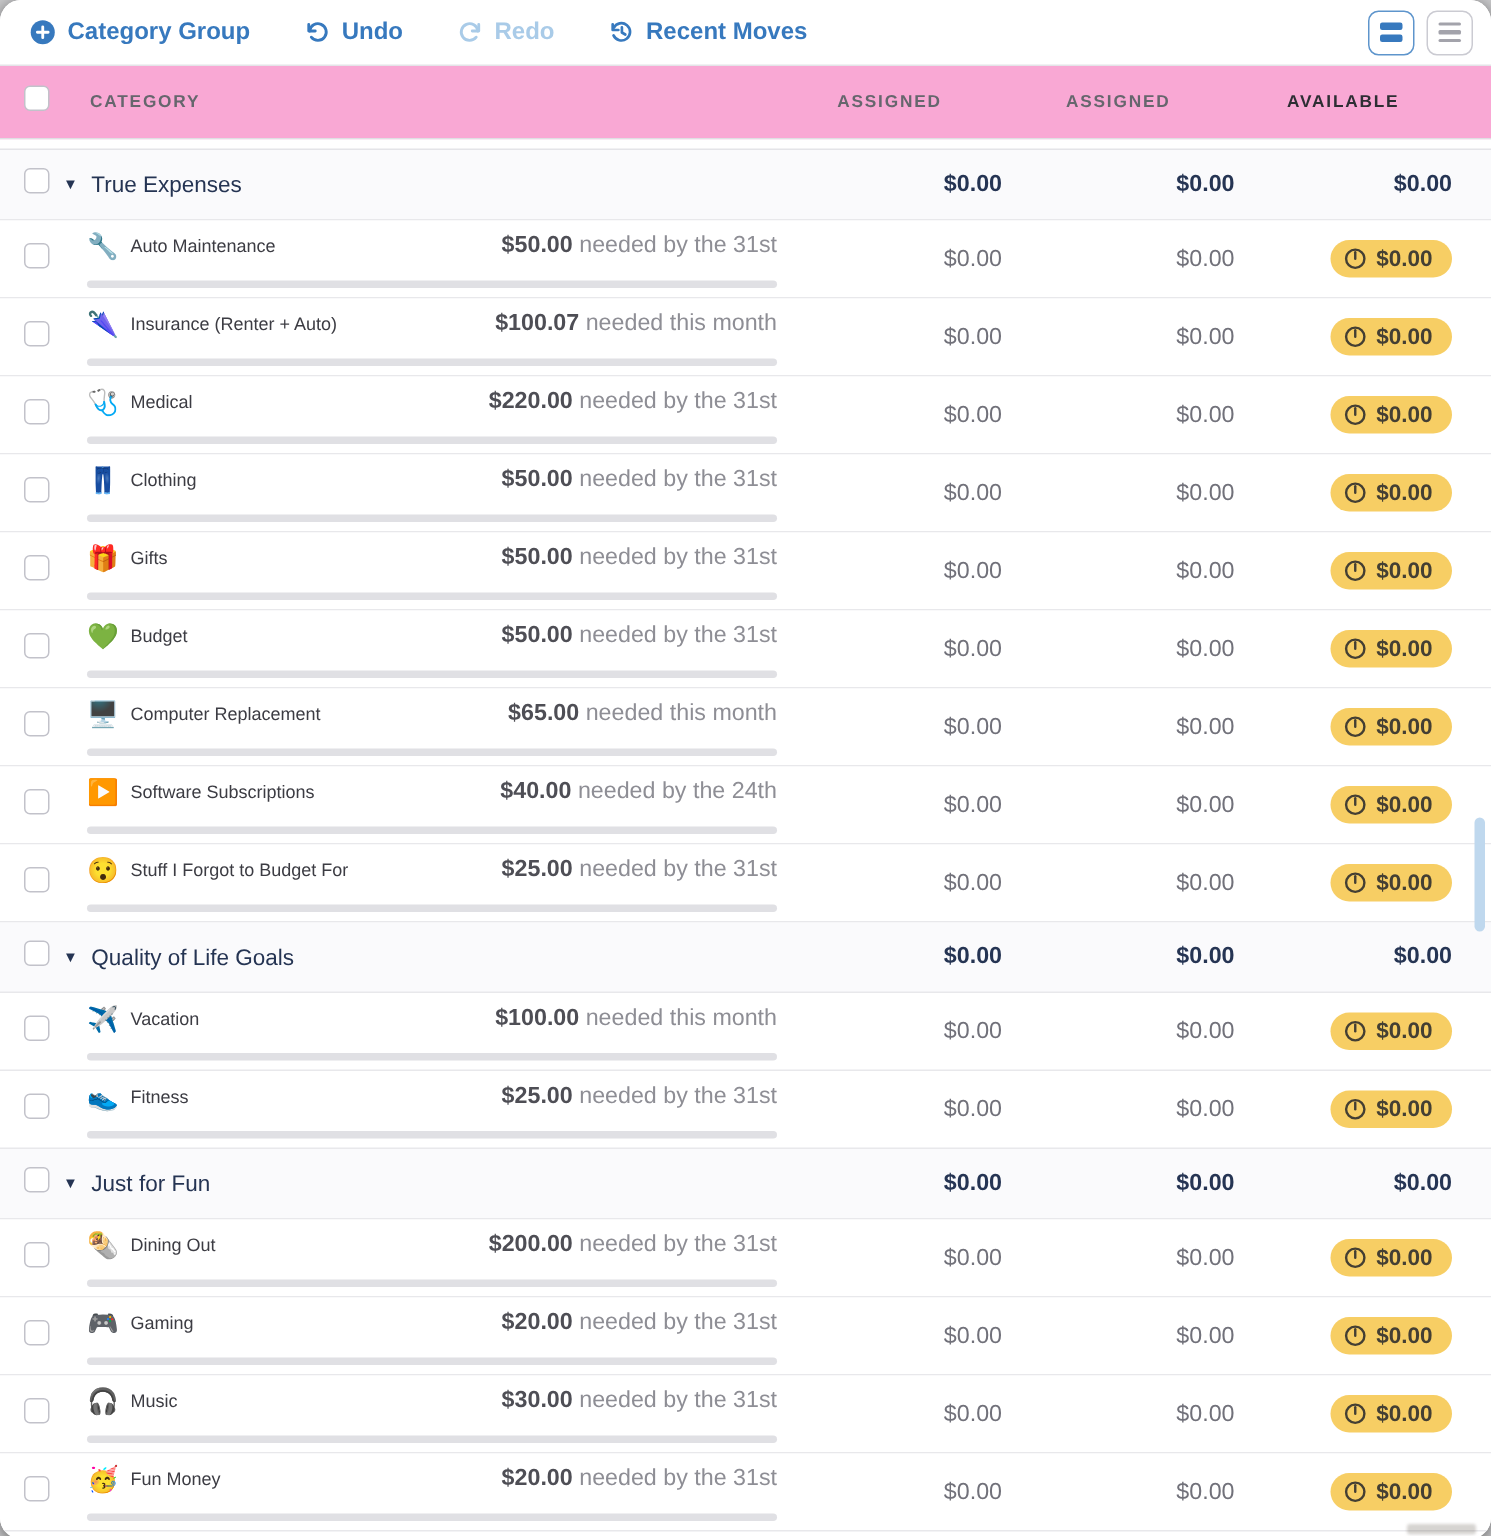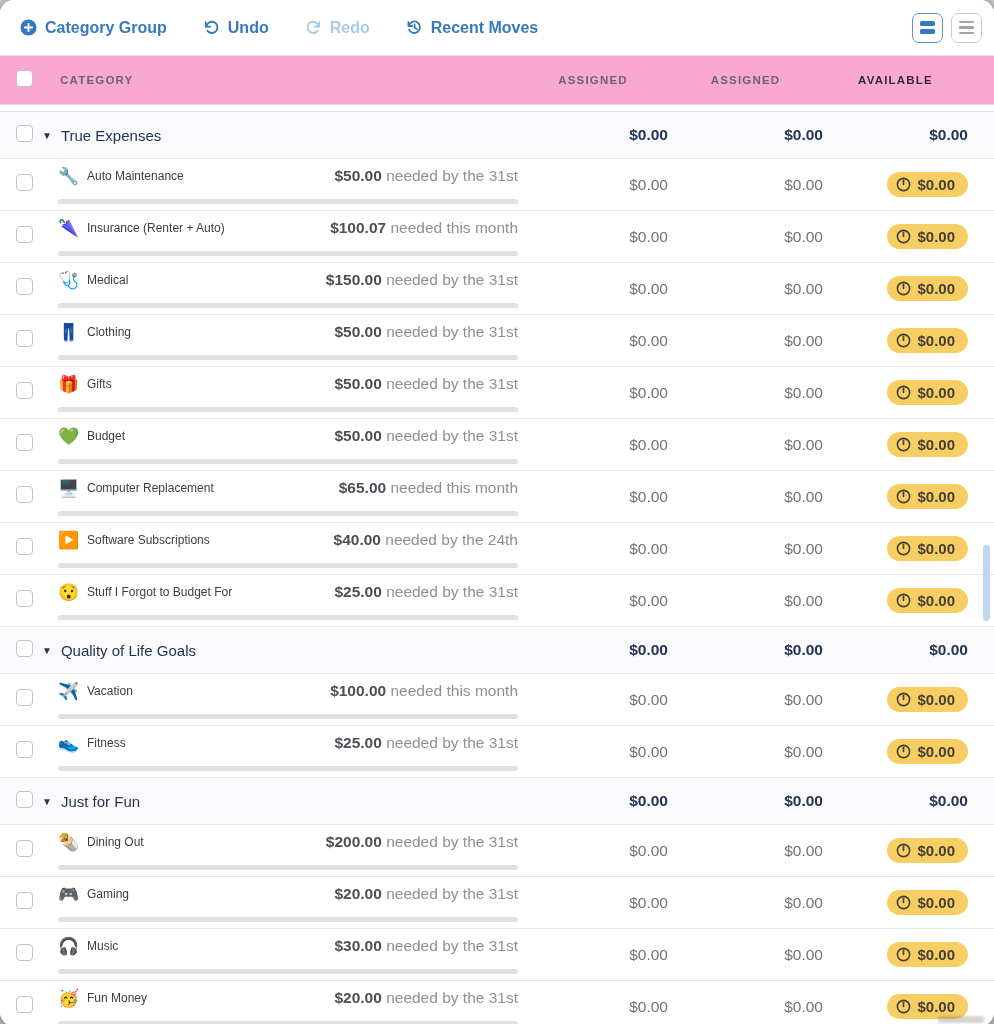--- a/index.html
+++ b/index.html
@@ -18,21 +18,21 @@
     font-family:"Liberation Sans",sans-serif;
     position:relative;
   }
   .app{
     position:absolute;top:0;left:0;width:994px;height:1026px;
     background:#fff;border-radius:14px;overflow:hidden;
     box-shadow:0 2px 10px rgba(0,0,0,.5);
   }
   
   .toolbar{
-    height:56px;display:flex;align-items:center;gap:36px;
+    height:44px;display:flex;align-items:center;gap:36px;
     padding:0 12px 0 20px;border-bottom:1px solid #E4E4E8;background:#fff;
   }
   .tbtn{
     display:inline-flex;align-items:center;gap:8px;border:none;background:none;
     color:var(--accent);font-family:inherit;font-size:16px;font-weight:700;cursor:pointer;
   }
   .tbtn.disabled{color:var(--accent-disabled);}
   .tbtn svg{display:block;}
   .view-toggles{margin-left:auto;display:flex;gap:8px;}
   .vt{
@@ -229,21 +229,21 @@
       </span>
     </div>
   </div>
 
   <div class="row-cat grid">
     <div><span class="cb" style="display:inline-block"></span></div>
     <div class="cat-cell">
       <div class="cat-line">
         <span class="emoji">🩺</span>
         <span class="cname">Medical</span>
-        <span class="goal"><b>$150.00</b><span> needed by the 31st</span></span>
+        <span class="goal"><b>$220.00</b><span> needed by the 31st</span></span>
       </div>
       <div class="bar"></div>
     </div>
     <div class="num">$0.00</div>
     <div class="num">$0.00</div>
     <div class="availcell">
       <span class="pill">
         <span>
           <svg width="15" height="15" viewBox="0 0 15 15" fill="none" stroke="#443F33" stroke-width="1.6" stroke-linecap="round">
                 <circle cx="7.5" cy="7.5" r="6.1"></circle>

